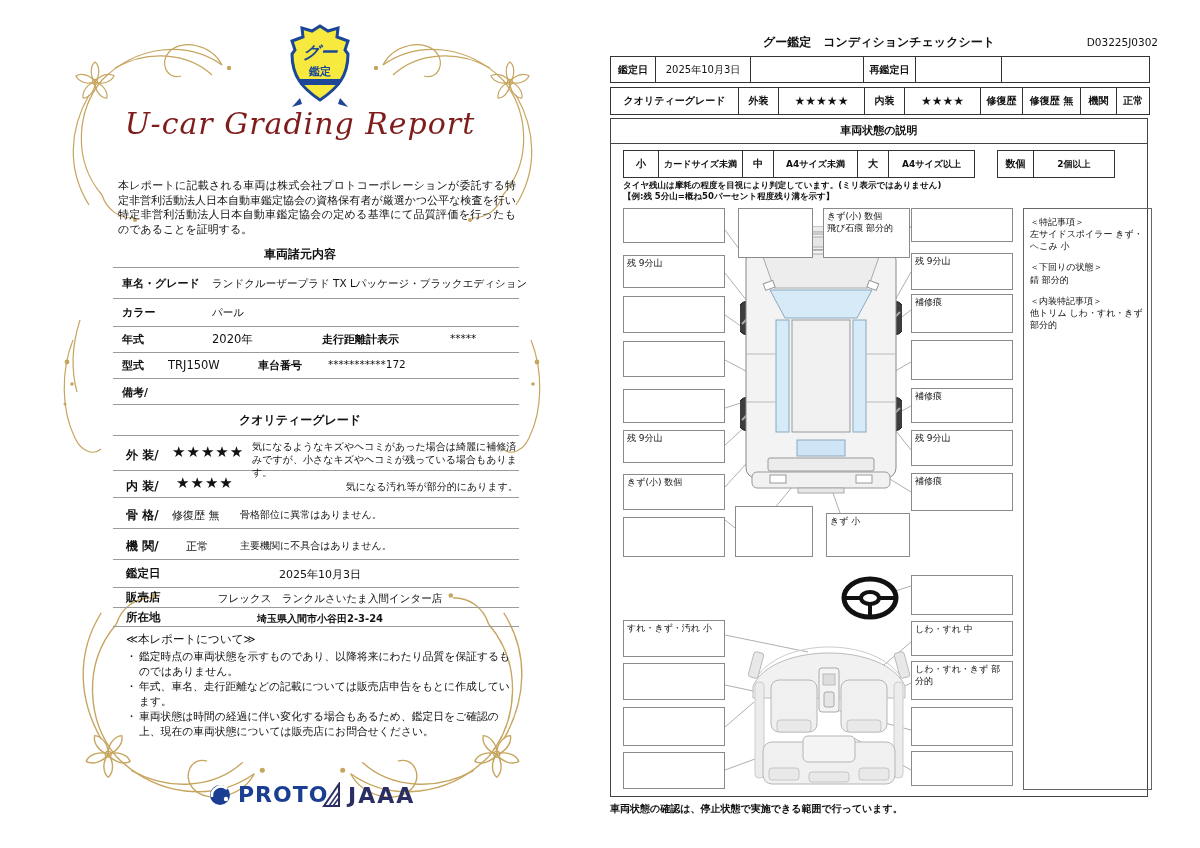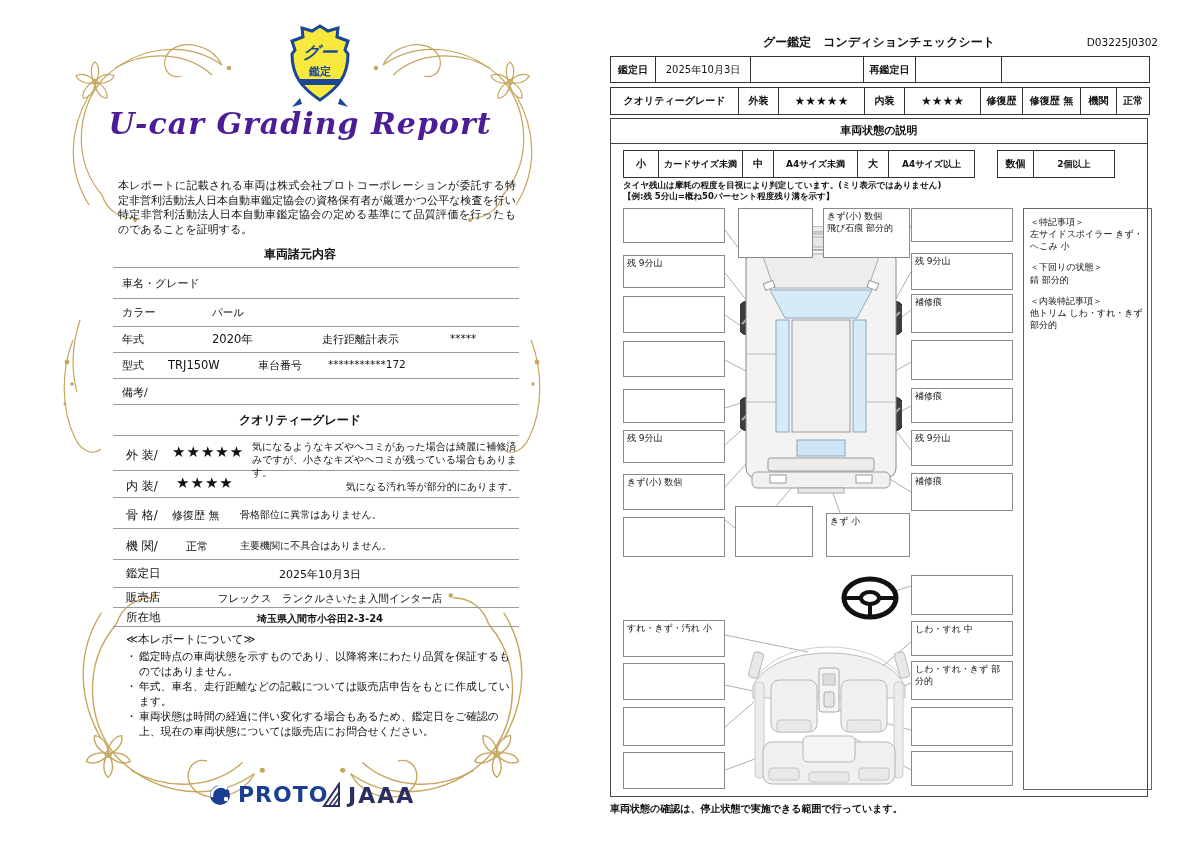--- a/index.html
+++ b/index.html
@@ -1,25 +1,25 @@
 <!DOCTYPE html>
 <html><head>
 <meta charset="utf-8">
 <style>
   html,body{margin:0;padding:0;background:#fff;}
   body{width:1200px;height:848px;position:relative;font-family:"DejaVu Sans","Liberation Sans",sans-serif;color:#111;}
   .abs{position:absolute;}
   
   #left-page{left:0;top:0;width:600px;height:848px;}
-  .cert-title{left:0;top:106px;width:600px;text-align:center;font-family:"DejaVu Serif","Liberation Serif",serif;font-style:italic;font-weight:bold;font-size:30px;color:#4c1d95;letter-spacing:1px;}
+  .cert-title{left:0;top:106px;width:600px;text-align:center;font-family:"DejaVu Serif","Liberation Serif",serif;font-style:italic;font-weight:normal;font-size:30px;color:#7f1d1d;letter-spacing:1px;}
   .cert-sub{left:0;top:155px;width:600px;text-align:center;font-size:13px;font-weight:bold;}
   .intro{left:118px;top:179px;width:398px;font-size:11px;line-height:1.34;text-align:justify;}
   .sec-h{left:0;width:600px;text-align:center;font-size:12px;font-weight:bold;}
   .lhr{height:1px;background:#9a9a9a;left:113px;width:406px;}
-  .ll{font-size:11px;font-weight:400;white-space:nowrap;}
+  .ll{font-size:11px;font-weight:700;white-space:nowrap;}
   .lv{font-size:10.5px;white-space:nowrap;}
   .stars-l{font-size:15px;letter-spacing:1px;font-weight:bold;white-space:nowrap;}
   .gdesc{font-size:10px;line-height:1.3;}
   .about-h{font-size:11.5px;}
   .about ul{margin:3px 0 0 0;padding:0;list-style:none;}
   .about li{font-size:10.8px;line-height:1.35;padding-left:13px;position:relative;margin-bottom:1px;}
   .about li::before{content:"・";position:absolute;left:0;}
   .proto-txt{font-size:22px;font-weight:bold;color:#1a3e92;letter-spacing:1px;}
   .jaaa-txt{font-size:22px;font-weight:bold;color:#2b2e62;letter-spacing:2px;}
   .logo-row{display:flex;align-items:center;gap:6px;}
@@ -104,20 +104,21 @@
   <div class="abs sec-h" style="top:246px;">車両諸元内容</div>
 
   <div class="abs lhr" style="top:267px;"></div>
   <div class="abs lhr" style="top:298px;"></div>
   <div class="abs lhr" style="top:326px;"></div>
   <div class="abs lhr" style="top:352px;"></div>
   <div class="abs lhr" style="top:378px;"></div>
   <div class="abs lhr" style="top:404px;"></div>
 
   <div class="abs ll" style="left:122px;top:276px;">車名・グレード</div>
+  <div class="abs lv" style="left:212px;top:277px;">ランドクルーザープラド TX Lパッケージ・ブラックエディション</div>
   <div class="abs ll" style="left:122px;top:305px;">カラー</div>
   <div class="abs lv" style="left:212px;top:306px;">パール</div>
   <div class="abs ll" style="left:122px;top:332px;">年式</div>
   <div class="abs lv" style="left:212px;top:332px;font-size:11.5px;">2020年</div>
   <div class="abs ll" style="left:322px;top:332px;">走行距離計表示</div>
   <div class="abs lv" style="left:450px;top:332px;">*****</div>
   <div class="abs ll" style="left:122px;top:358px;">型式</div>
   <div class="abs lv" style="left:168px;top:358px;font-size:11.5px;">TRJ150W</div>
   <div class="abs ll" style="left:258px;top:358px;">車台番号</div>
   <div class="abs lv" style="left:328px;top:358px;">***********172</div>

